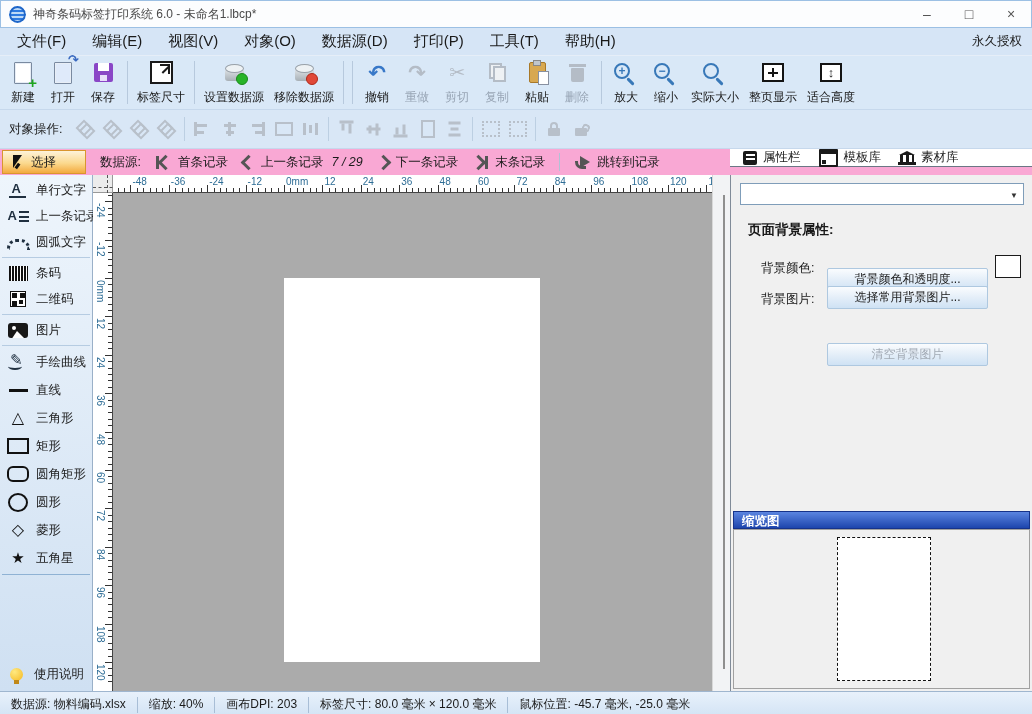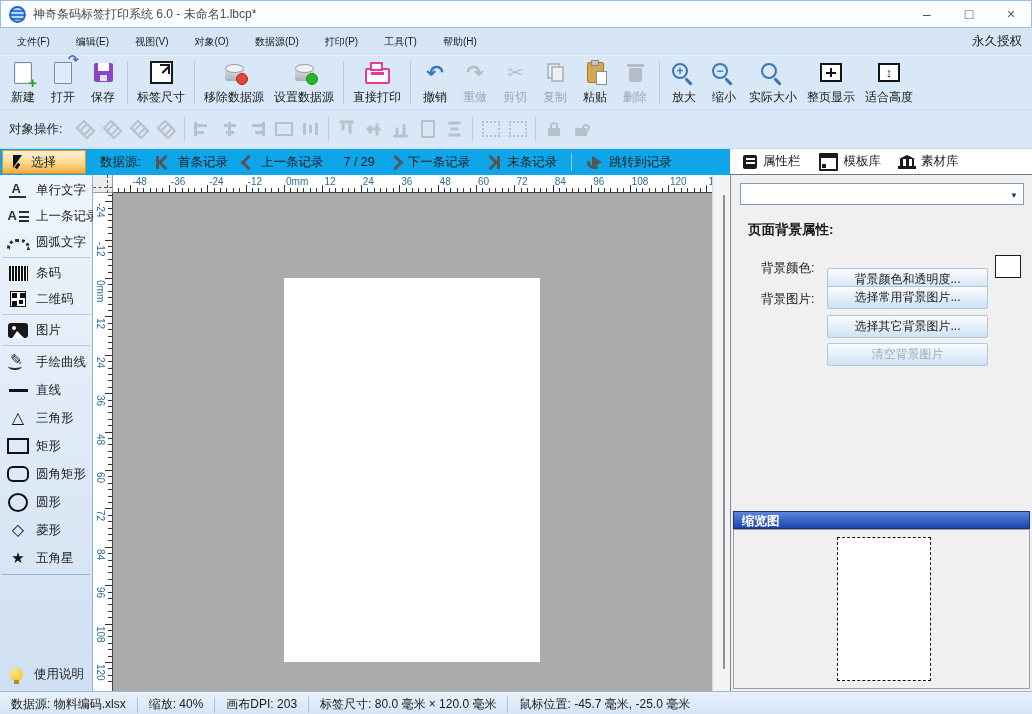--- a/index.html
+++ b/index.html
@@ -11,21 +11,21 @@
   
   #titlebar{height:28px;background:#fcfdfe;display:flex;align-items:center;box-shadow:inset 0 0 0 1px #9cc0e4;}
   .app-icon{width:17px;height:17px;border-radius:50%;margin:0 7px 0 9px;flex:0 0 17px;
     background:repeating-linear-gradient(180deg,#2d7ae0 0 2px,#bcd9f7 2px 4px) ,#2d7ae0;
     box-shadow:inset 0 0 0 2px #1f66c8;}
   .wtitle{color:#4a4a4a;font-size:12px;}
   .winbtns{margin-left:auto;display:flex;height:100%;}
   .wb{width:42px;display:flex;align-items:center;justify-content:center;color:#555;font-size:14px;}
   
   #menubar{height:27px;background:#d6e5f6;display:flex;align-items:center;padding-left:4px;}
-  .menu{padding:0 13px;font-size:10px;}
+  .menu{padding:0 13px;font-size:15px;}
   #license{margin-left:auto;padding-right:10px;font-size:12.5px;}
   
   #toolbar1{height:53px;background:#d9e8f7;display:flex;align-items:stretch;padding-left:3px;border-top:1px solid #e6eef8;}
   .tbtn{min-width:30px;padding:3px 5px 3px;display:flex;flex-direction:column;align-items:center;justify-content:flex-end;gap:3px;font-size:12px;white-space:nowrap;}
   .tbtn .ico{height:27px;display:flex;align-items:center;justify-content:center;}
   .tbtn.dis .tlbl{color:#98a5b5;}
   .tsep{width:1px;background:#b7c9dd;margin:5px 4px;}
   
   .i-doc{width:16px;height:20px;background:#fff;border:1px solid #7a8aa0;border-radius:1px;position:relative;box-shadow:inset 0 0 0 1px #e8eef6;}
   .i-doc.new::after{content:"+";position:absolute;right:-6px;bottom:-7px;color:#1fa51f;font-weight:bold;font-size:15px;line-height:1;}
@@ -104,39 +104,39 @@
   .toggle{display:flex;align-items:center;gap:6px;height:27px;padding:0 8px;font-size:12.5px;border:1px solid transparent;}
   .toggle.on{background:linear-gradient(180deg,#fdf3da,#fbd98e 55%,#f3aa3e);border:1px solid #d9962e;border-radius:1px;}
   .i-ruler{width:15px;height:13px;background:#fff;box-shadow:inset 4px 0 #e89830,inset 0 4px #e89830;border:1px solid #905810;}
   .i-eye{width:17px;height:13px;position:relative;border-left:2px solid #222;}
   .i-eye::before{content:"";position:absolute;left:2px;right:0;top:2px;bottom:2px;border:2px solid #222;border-radius:50%;box-sizing:border-box;}
   .i-eye::after{content:"";position:absolute;left:7px;top:5px;width:4px;height:4px;border-radius:50%;background:#222;}
   .i-grid{width:14px;height:14px;background-color:#111;background-image:
     repeating-linear-gradient(0deg,transparent 0 4px,#d9e7f6 4px 6px),
     repeating-linear-gradient(90deg,transparent 0 4px,#d9e7f6 4px 6px);}
   
-  #recordbar{height:26px;background:#0ea5e9;border-top:1px solid #c6d8ec;display:flex;align-items:center;position:relative;}
+  #recordbar{height:26px;background:#f9a8d4;border-top:1px solid #c6d8ec;display:flex;align-items:center;position:relative;}
   .select-btn{display:flex;align-items:center;gap:8px;height:24px;width:84px;margin-left:2px;padding-left:8px;box-sizing:border-box;
     background:linear-gradient(180deg,#fdf3da,#fbd98e 55%,#f3aa3e);border:1px solid #d9962e;font-size:12.5px;}
   .cursor-ic{width:12px;height:14px;position:relative;}
   .cursor-ic::before{content:"";position:absolute;left:2px;top:0;border-top:13px solid #111;border-right:9px solid transparent;}
   .cursor-ic::after{content:"";position:absolute;left:5px;top:8px;width:3px;height:6px;background:#111;transform:rotate(35deg);}
   #dslabel{margin-left:14px;font-size:12.5px;}
   .navbtn{display:flex;align-items:center;gap:7px;margin-left:15px;font-size:12.5px;white-space:nowrap;}
   .chev{width:8px;height:8px;border-left:3px solid #555;border-bottom:3px solid #555;display:inline-block;}
   .chev.l{transform:rotate(45deg);}
   .chev.r{transform:rotate(225deg);}
   .endbar{width:3px;height:13px;background:#555;display:inline-block;}
   .navic{display:inline-flex;align-items:center;gap:1px;}
-  .counter{margin-left:20px;font-size:12.5px;}
+  .counter{margin-left:8px;font-size:12.5px;font-style:italic;}
   .rsep{width:1px;height:18px;background:#b0c2d6;margin-left:14px;}
   .goto{position:relative;width:15px;height:13px;display:inline-block;}
   .goto::before{content:"";position:absolute;right:0;top:0;border-left:10px solid #555;border-top:6px solid transparent;border-bottom:6px solid transparent;}
   .goto::after{content:"";position:absolute;left:0;bottom:0;width:8px;height:5px;border-bottom:3px solid #555;border-left:3px solid #555;border-radius:0 0 0 7px;}
-  #tabbar{position:absolute;left:730px;top:0;width:302px;height:26px;background:#fff;border-bottom:1px solid #6b7785;display:flex;align-items:center;box-sizing:border-box;padding-left:4px;}
+  #tabbar{position:absolute;left:730px;top:0;width:302px;height:18px;background:#fff;border-bottom:1px solid #6b7785;display:flex;align-items:center;box-sizing:border-box;padding-left:4px;}
   .tab{display:flex;align-items:center;gap:6px;padding:0 9px;height:100%;font-size:12.5px;}
   .i-props{width:14px;height:14px;background:#1a1a1a;border-radius:2px;position:relative;}
   .i-props::before{content:"";position:absolute;left:3px;right:2px;top:3px;height:9px;
     background:repeating-linear-gradient(180deg,#fff 0 2px,transparent 2px 4.5px);}
   .i-tmpl{width:15px;height:14px;border:2px solid #1a1a1a;border-radius:1px;position:relative;background:#fff;}
   .i-tmpl::before{content:"";position:absolute;left:0;right:0;top:0;height:3px;background:#1a1a1a;}
   .i-tmpl::after{content:"";position:absolute;left:1px;bottom:1px;width:4px;height:4px;background:#1a1a1a;}
   .i-bank{width:16px;height:14px;position:relative;background:repeating-linear-gradient(90deg,#1a1a1a 0 3px,transparent 3px 6px) 1px 4px/14px 7px no-repeat;}
   .i-bank::before{content:"";position:absolute;left:0;top:0;border-left:8px solid transparent;border-right:8px solid transparent;border-bottom:4px solid #1a1a1a;}
   .i-bank::after{content:"";position:absolute;left:-1px;right:-1px;bottom:0;height:3px;background:#1a1a1a;}
@@ -260,37 +260,31 @@
   <span class="tsep"></span>
   <div class="tbtn">
     <span class="ico">
         <span class="i-sizebox"></span>
       </span>
     <span class="tlbl">标签尺寸</span>
   </div>
   <span class="tsep"></span>
   <div class="tbtn">
     <span class="ico">
+        <span class="i-db add"></span>
+      </span>
+    <span class="tlbl">设置数据源</span>
+  </div>
+  <div class="tbtn">
+    <span class="ico">
         <span class="i-db rem"></span>
       </span>
     <span class="tlbl">移除数据源</span>
   </div>
-  <div class="tbtn">
-    <span class="ico">
-        <span class="i-db add"></span>
-      </span>
-    <span class="tlbl">设置数据源</span>
-  </div>
   <span class="tsep"></span>
-  <div class="tbtn">
-    <span class="ico">
-        <span class="i-prn direct"></span>
-      </span>
-    <span class="tlbl">直接打印</span>
-  </div>
   <span class="tsep"></span>
   <div class="tbtn">
     <span class="ico">
         <span class="i-arrow i-undo">↶</span>
       </span>
     <span class="tlbl">撤销</span>
   </div>
   <div class="tbtn dis">
     <span class="ico">
         <span class="i-arrow i-redo">↷</span>
@@ -788,21 +782,20 @@
     <div class="combo">
       <span class="cval"></span>
       <span class="carrow">▼</span>
     </div>
     <div class="sect-title">页面背景属性:</div>
     <div class="plabel" style="top:85px;">背景颜色:</div>
     <div class="pbtn" style="top:93px;">背景颜色和透明度...</div>
     <div id="swatch" style="background:#ffffff;"></div>
     <div class="plabel" style="top:116px;">背景图片:</div>
     <div class="pbtn" style="top:111px;">选择常用背景图片...</div>
-    <div class="pbtn" style="top:140px;">选择其它背景图片...</div>
     <div class="pbtn dis" style="top:168px;">清空背景图片</div>
     <div id="thumbheader">缩览图</div>
     <div id="thumbarea">
       <div id="thumbpage"></div>
     </div>
   </div>
 </div>
 
 <div id="statusbar">
   <span class="sitem">数据源: 物料编码.xlsx</span>

